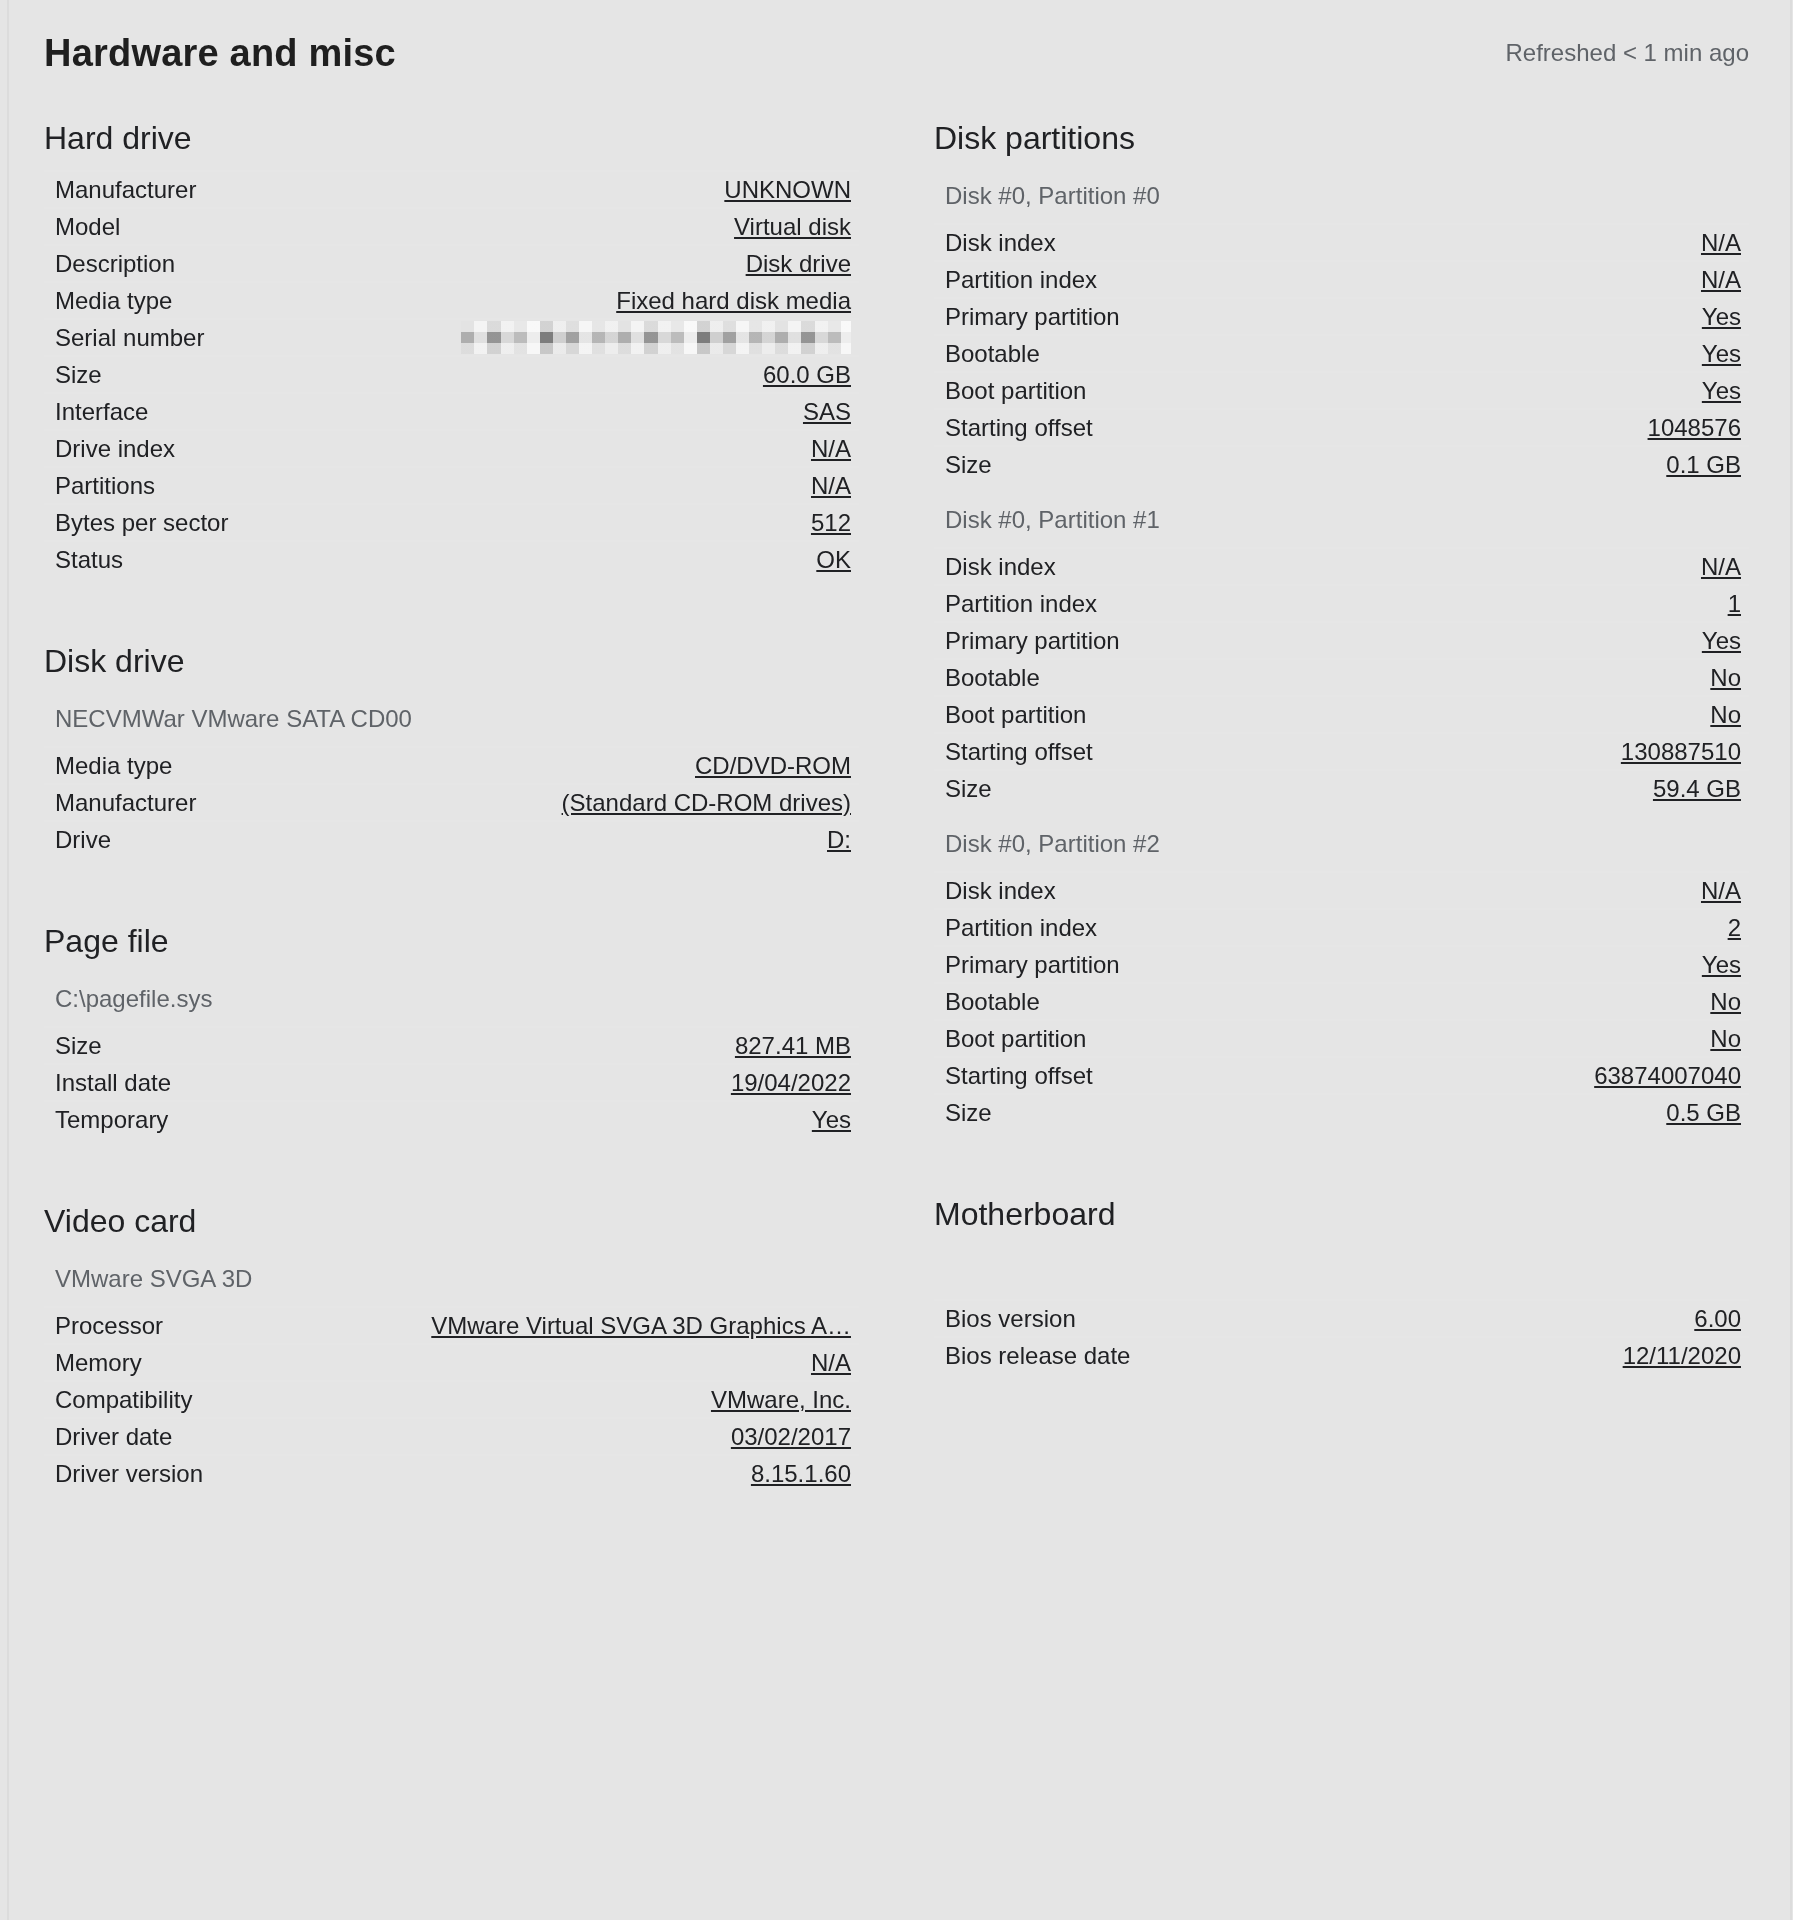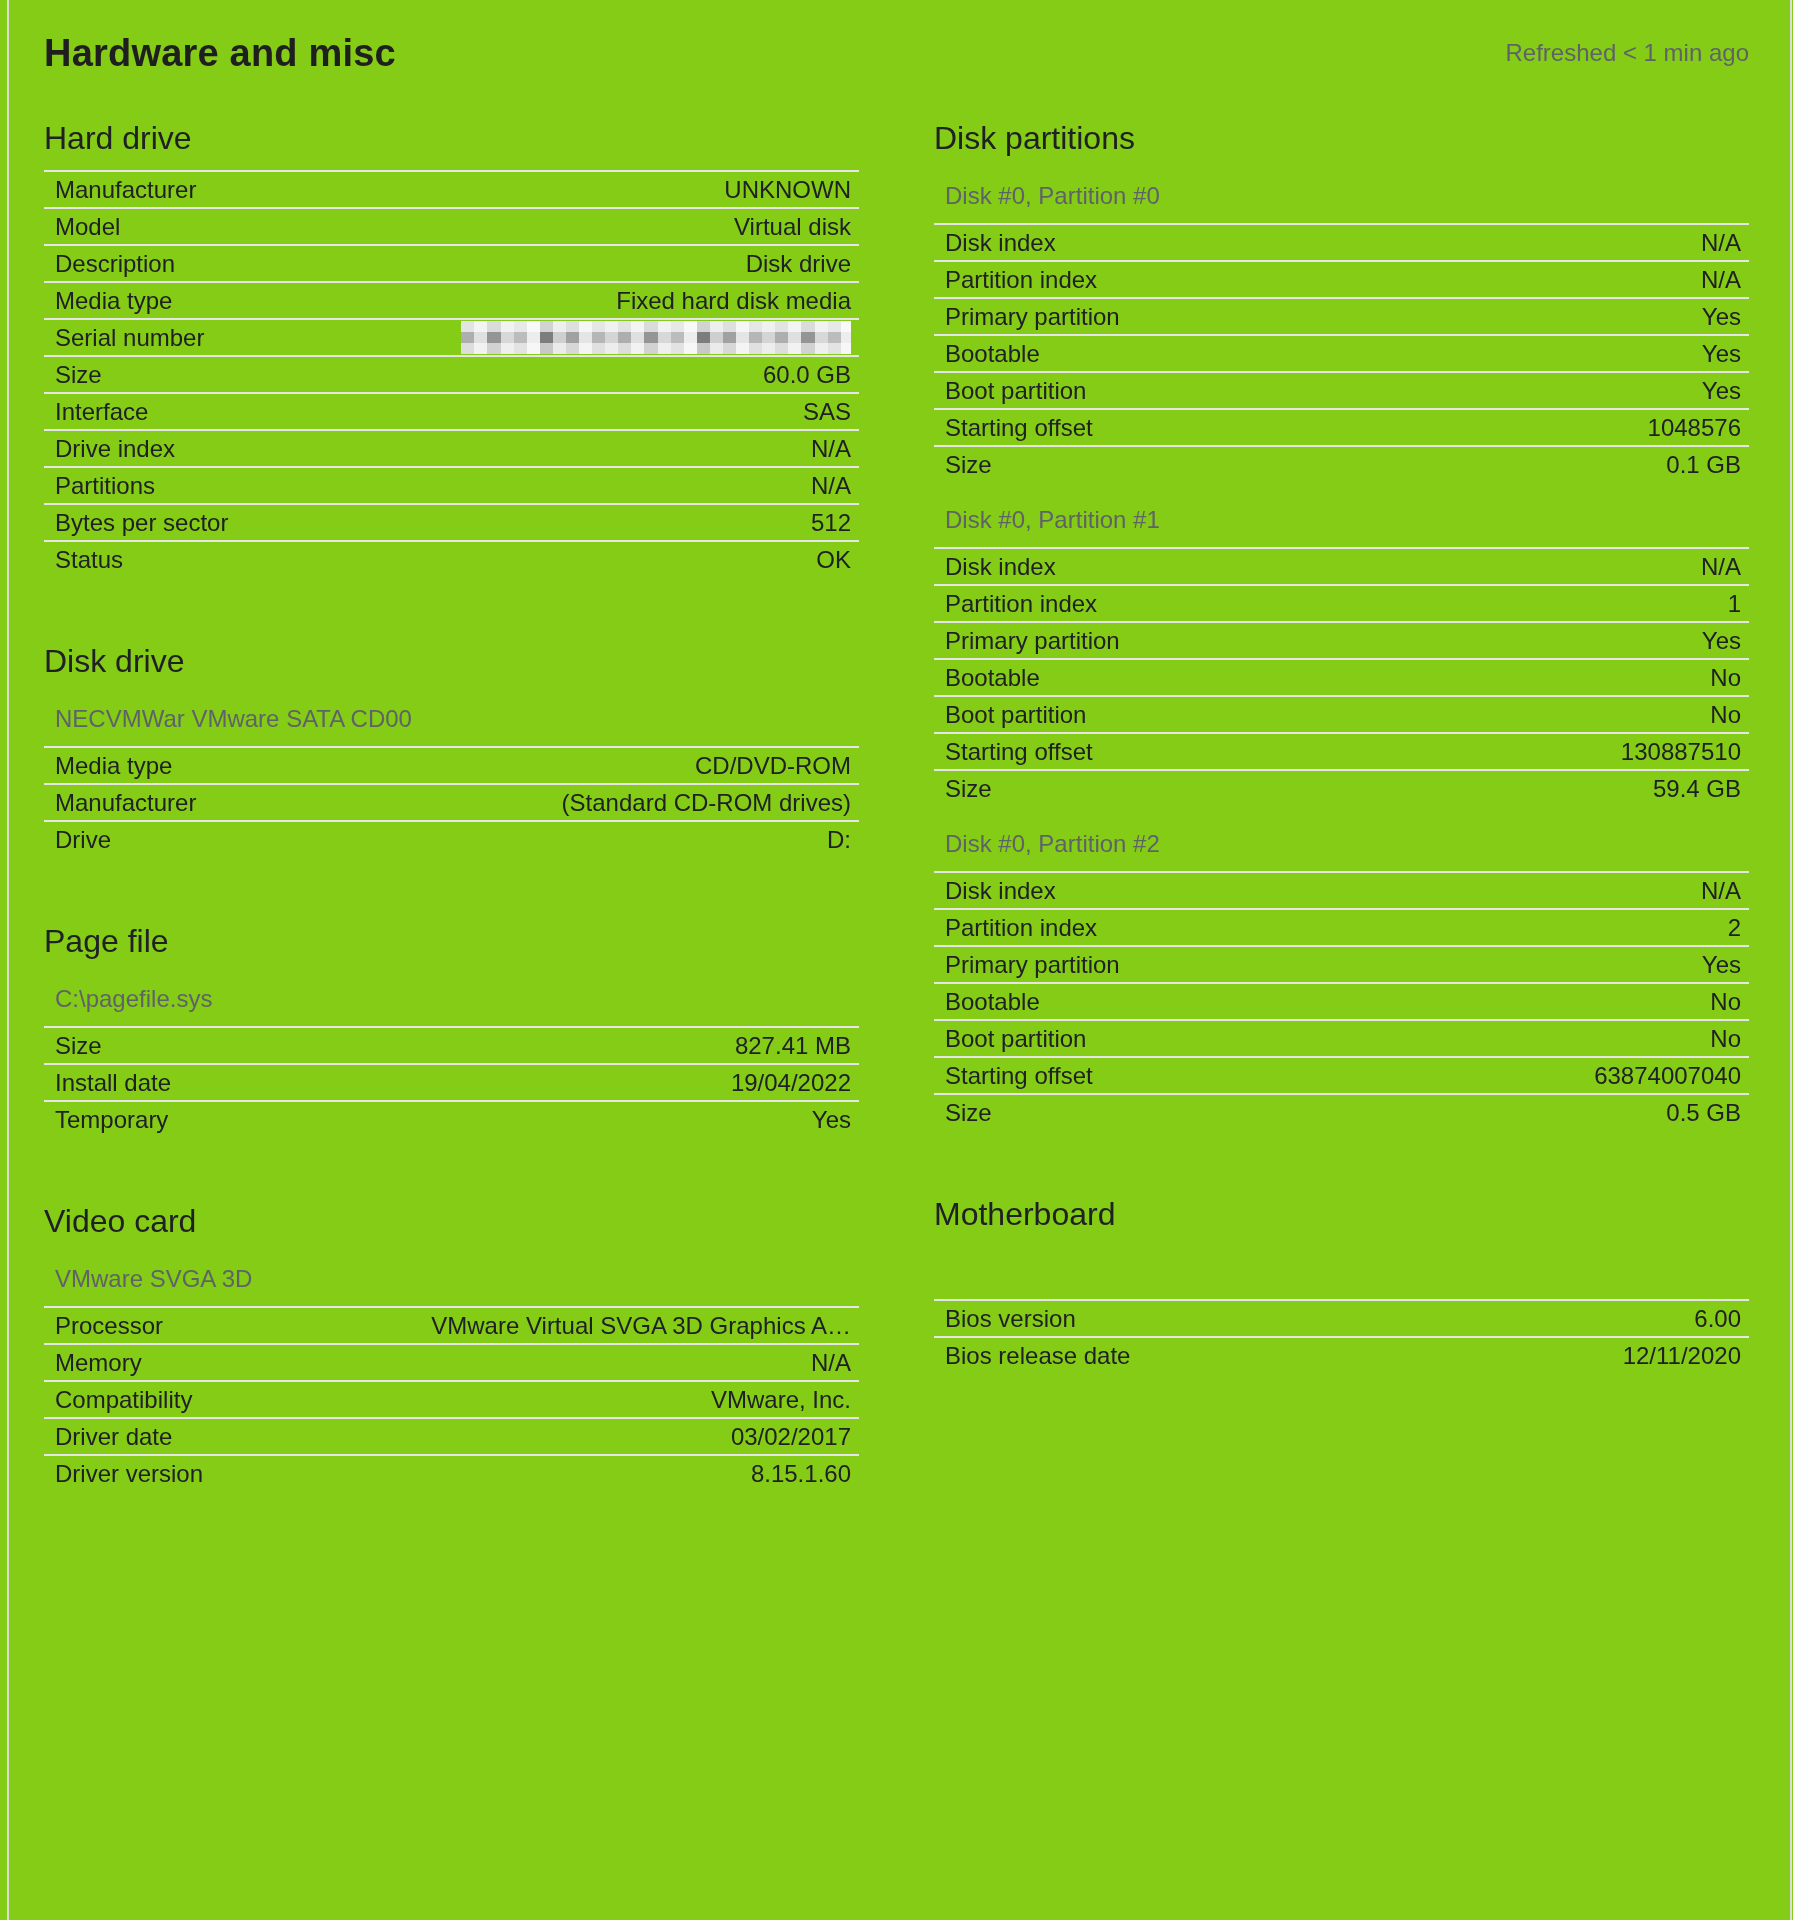--- a/index.html
+++ b/index.html
@@ -5,21 +5,21 @@
   html, body { margin: 0; padding: 0; background: #ffffff; }
   body {
     font-family: "Liberation Sans", sans-serif;
     color: #202124;
     -webkit-font-smoothing: antialiased;
   }
   .page {
     position: relative;
     width: 1793px;
     height: 1920px;
-    background: #84cc16;
+    background: #e5e5e5;
     overflow: hidden;
   }
   .edge {
     position: absolute;
     top: 0; bottom: 0;
     width: 2px;
     background: #dcdcdc;
   }
   .edge-left  { left: 7px; }
   .edge-right { right: 1px; }
@@ -82,20 +82,21 @@
     justify-content: space-between;
     padding: 0 8px 0 11px;
     font-size: 24px;
   }
   .row + .row { border-top: 2px solid #e6e6e6; }
   .row .label { white-space: nowrap; }
   .row .value {
     text-align: left;
     white-space: nowrap;
     margin-left: 24px;
+    text-decoration: underline;
   }
 
   .redacted {
     width: 390px;
     height: 33px;
     background-color: #d9d9d9;
     background-image:
       repeating-linear-gradient(0deg,
         rgba(255,255,255,0.60) 0 11px,
         rgba(255,255,255,0.06) 11px 22px,

